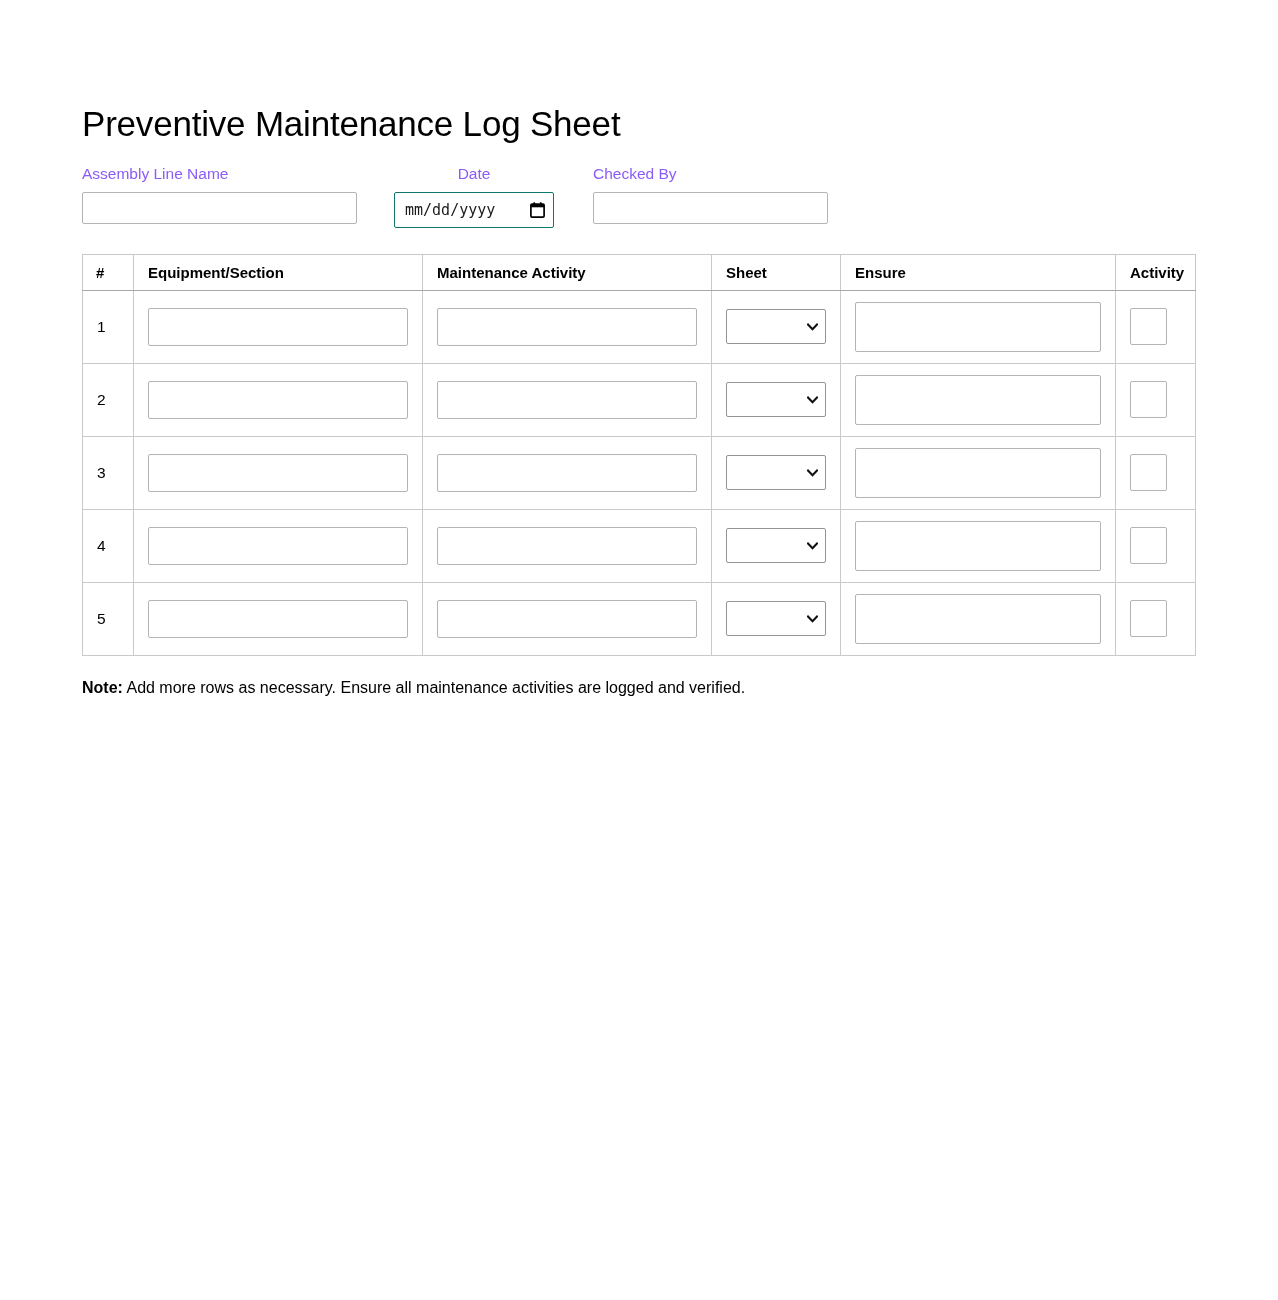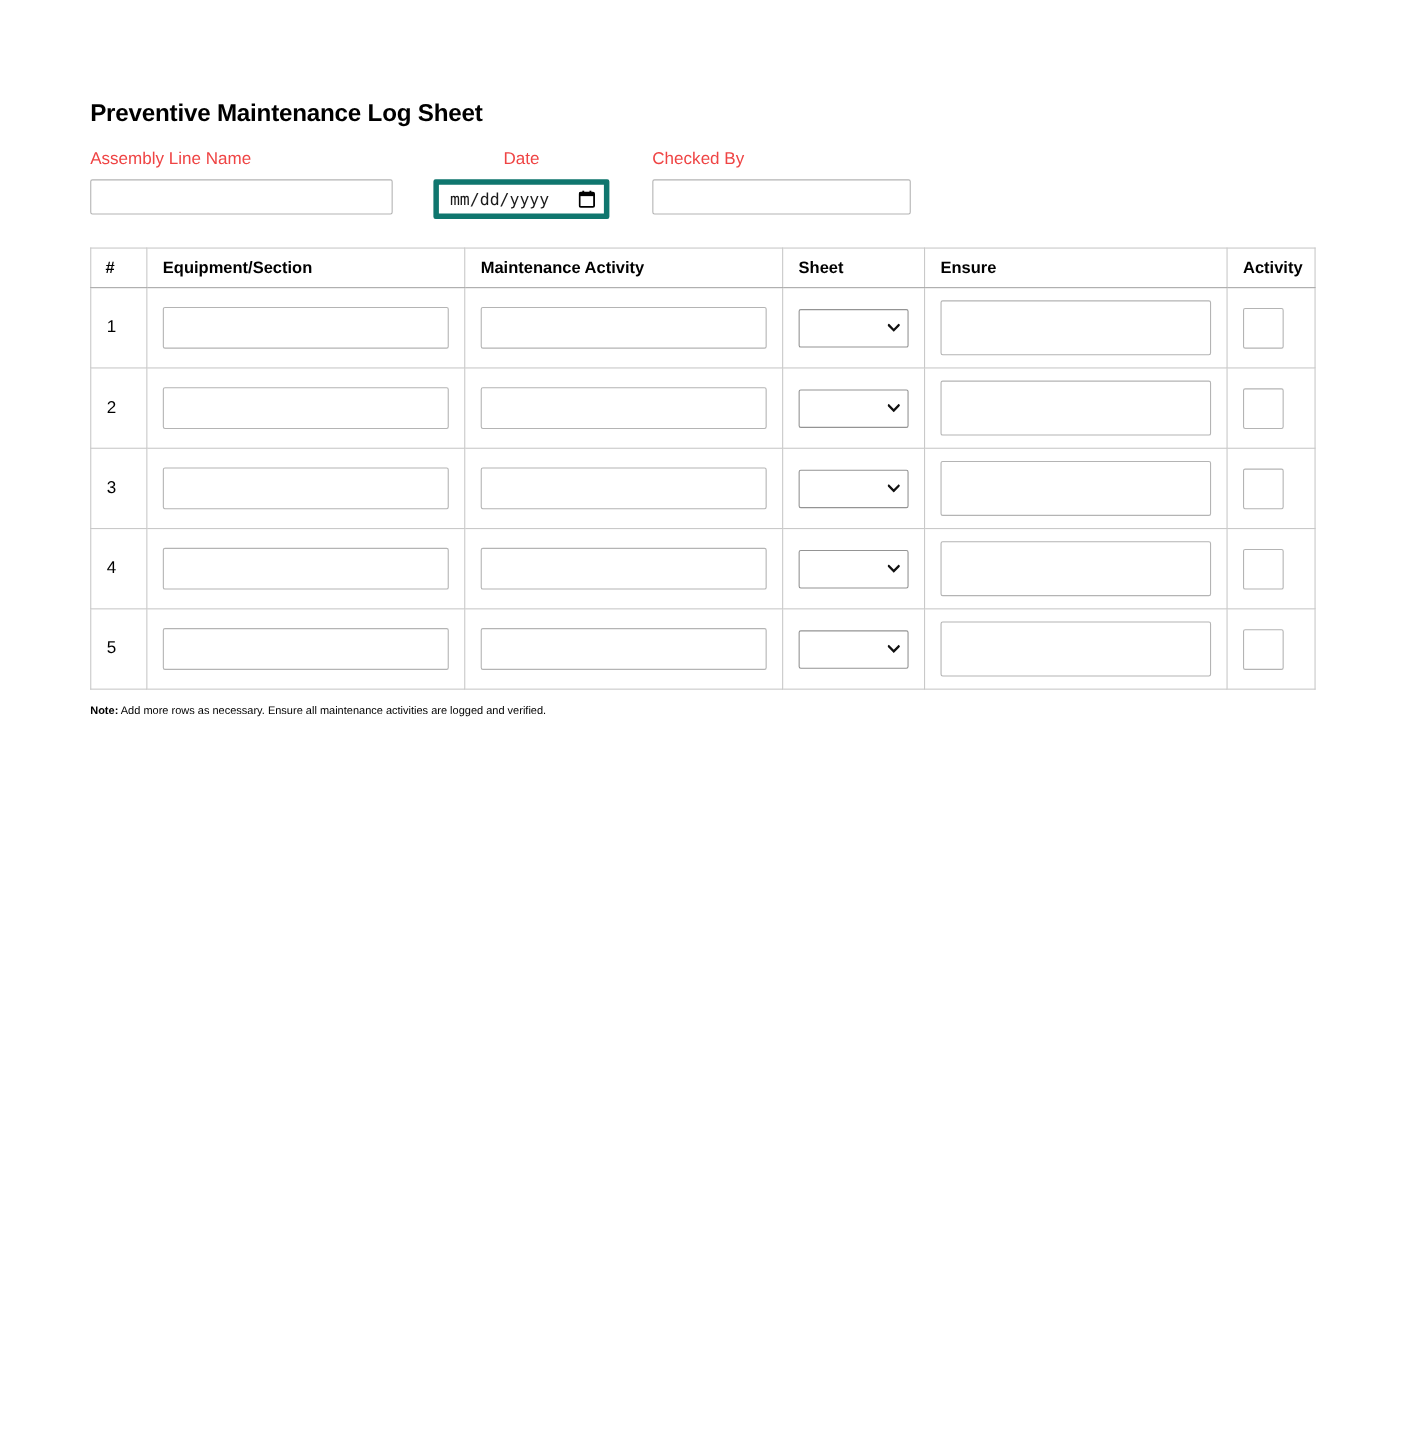--- a/index.html
+++ b/index.html
@@ -15,63 +15,63 @@
     -webkit-font-smoothing: antialiased;
   }
   .page {
     position: relative;
     padding: 90px 0 0 82px;
     box-sizing: border-box;
   }
 
   
   .page-title {
-    font-size: 22px;
-    font-weight: bold;
+    font-size: 35px;
+    font-weight: normal;
     line-height: 1.1;
-    margin: 1px 0 20px 0;
+    margin: 15px 0 20px 0;
     letter-spacing: -0.2px;
   }
 
   
   .meta-row {
     display: flex;
     align-items: flex-start;
     margin: 0 0 26px 0;
   }
   .meta-field { display: flex; flex-direction: column; }
   .meta-field.assembly { width: 275px; margin-right: 37px; }
   .meta-field.date     { width: 160px; margin-right: 39px; align-items: center; }
   .meta-field.checked  { width: 235px; margin-right: 40px; }
   .meta-field.supervisor { width: 235px; }
 
   .meta-label {
     font-size: 15.5px;
     line-height: 19px;
     margin-bottom: 9px;
-    color: #ef4444;
+    color: #8b5cf6;
   }
   .meta-input {
     box-sizing: border-box;
     width: 100%;
     height: 32px;
     border: 1px solid #b4b4b4;
     border-radius: 2px;
     background: #fff;
     font-family: "Liberation Sans", sans-serif;
     font-size: 14px;
     padding: 2px 6px;
     outline: none;
   }
   
   .date-control {
     box-sizing: border-box;
     width: 100%;
     height: 36px;
-    border: 5px solid #0f766e;
+    border: 1px solid #0f766e;
     border-radius: 2px;
     background: #fff;
     display: flex;
     align-items: center;
     justify-content: space-between;
     padding: 0 8px 0 10px;
   }
   .date-placeholder {
     font-family: "DejaVu Sans Mono", "Liberation Mono", monospace;
     font-size: 15px;
@@ -142,23 +142,23 @@
     background: #fff;
     display: flex;
     align-items: center;
     justify-content: flex-end;
     padding: 0 7px;
   }
   .chev { width: 11px; height: 8px; flex: 0 0 auto; }
 
   
   .note {
-    font-size: 10px;
+    font-size: 16px;
     line-height: 20px;
-    margin-top: 10px;
+    margin-top: 22px;
   }
   .note b { font-weight: bold; }
 </style>
 </head>
 <body>
 
 <div class="page">
 
   <h1 class="page-title">Preventive Maintenance Log Sheet</h1>
 

